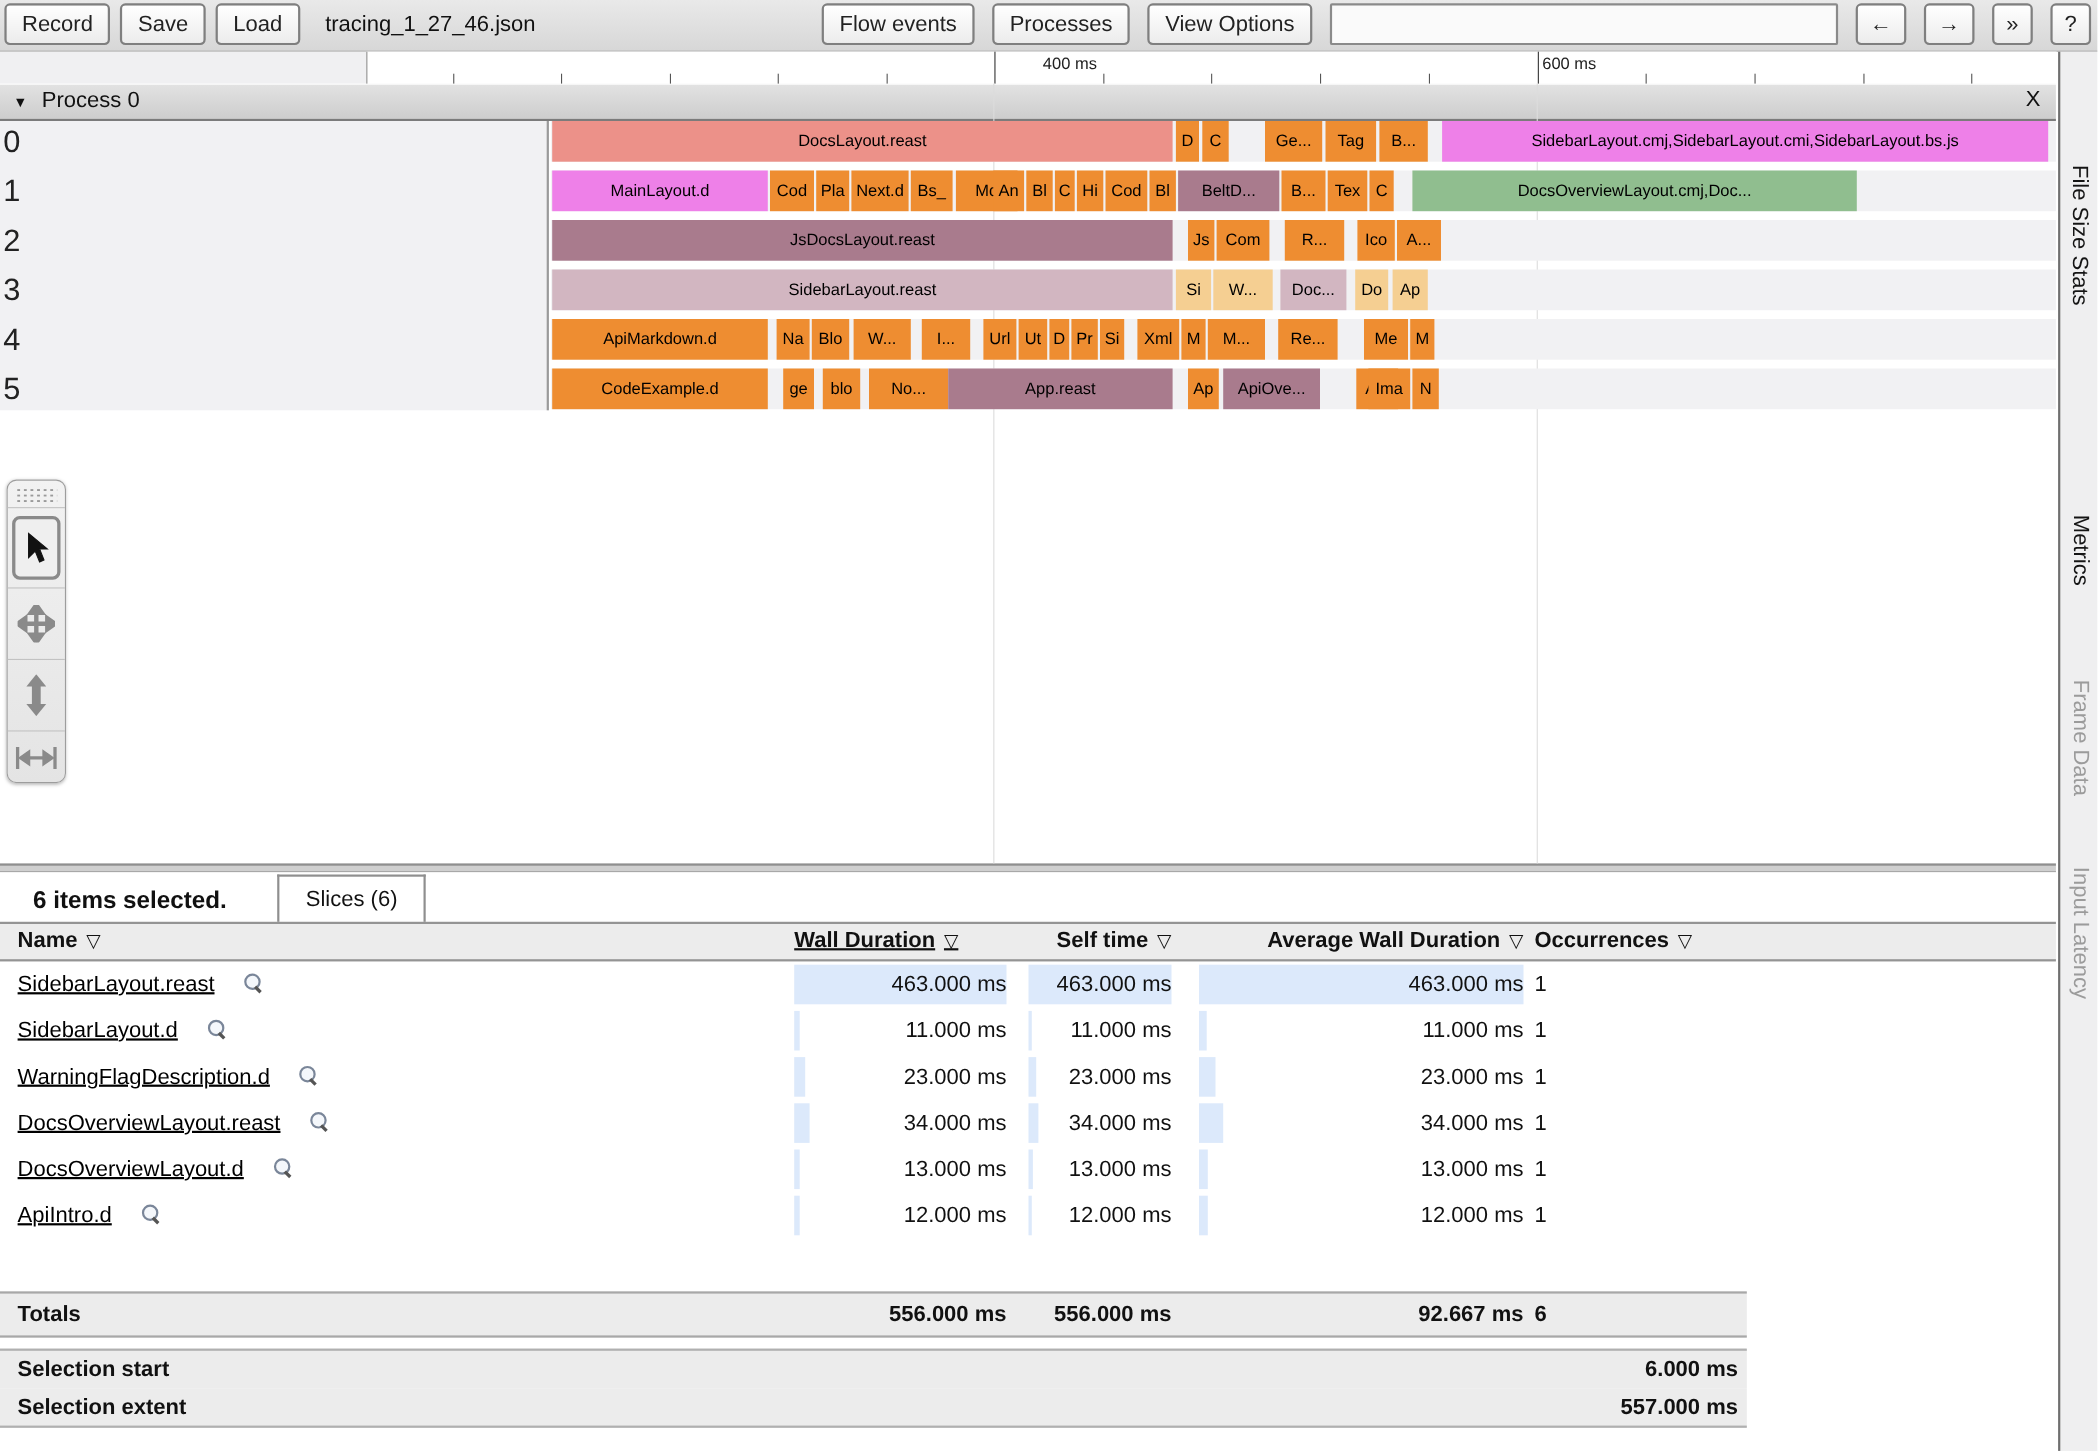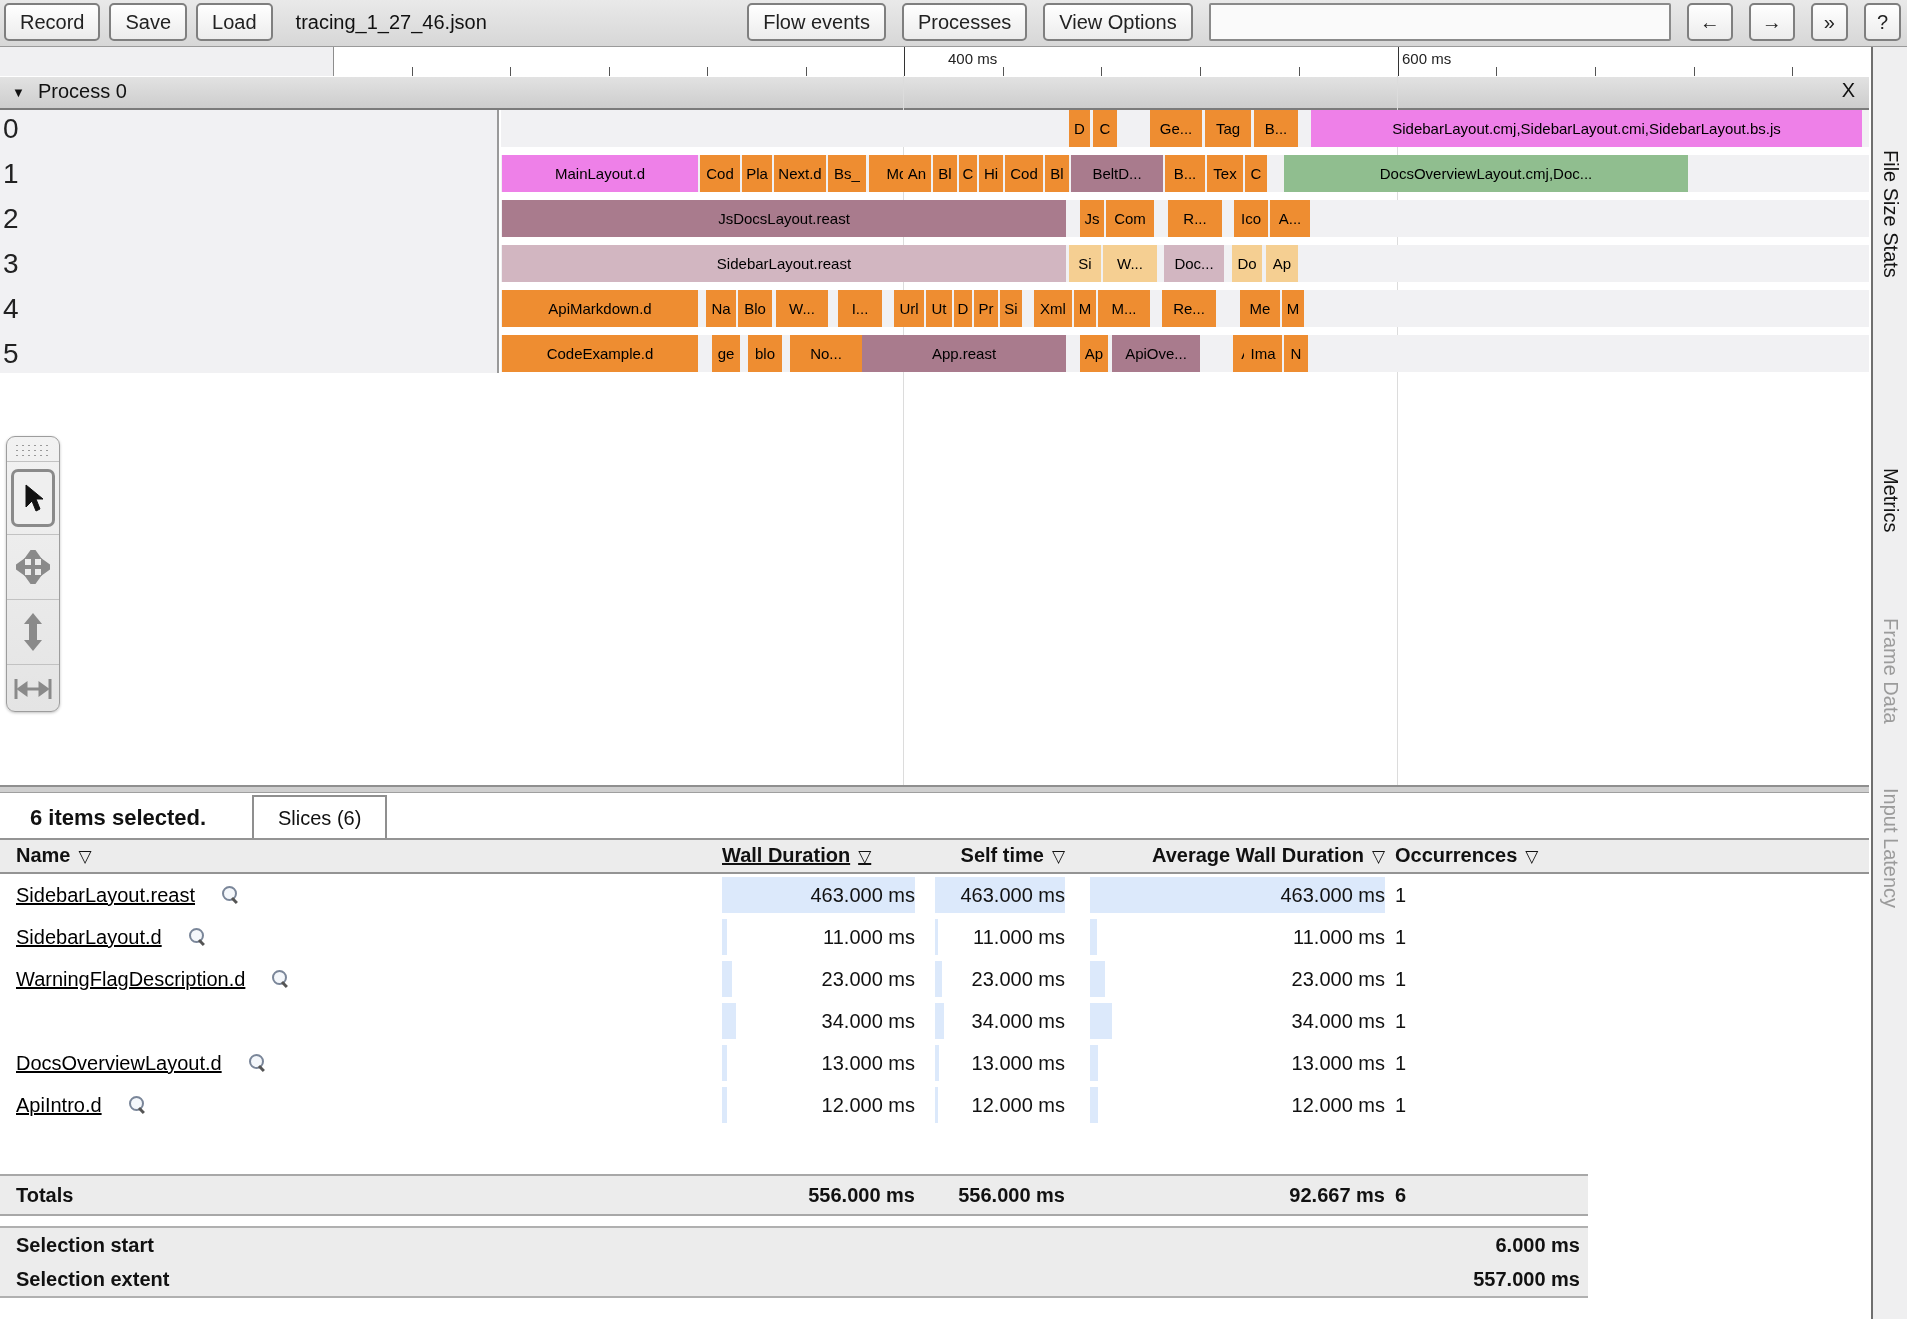--- a/index.html
+++ b/index.html
@@ -146,20 +146,21 @@
     <span class="proc-name">Process 0</span>
     <span class="proc-close">X</span>
   </div>
 
   <div class="track-area" id="trackArea">
     <div class="gridline" id="grid1" style="left: 903px;"></div>
     <div class="gridline" id="grid2" style="left: 1397px;"></div>
     <div class="label-col"></div>
   <div class="stripe" style="top: 0px;"></div>
       <div class="row-num" style="top: 3px;">0</div>
+      <div class="slice" title="DocsLayout.reast" style="left: 502px; width: 564px; top: 0px; background: rgb(236, 145, 137);">DocsLayout.reast</div>
       <div class="slice" title="D" style="left: 1069px; width: 21px; top: 0px; background: rgb(238, 141, 49);">D</div>
       <div class="slice" title="C" style="left: 1093px; width: 24px; top: 0px; background: rgb(238, 141, 49);">C</div>
       <div class="slice" title="Ge..." style="left: 1150px; width: 52px; top: 0px; background: rgb(238, 141, 49);">Ge...</div>
       <div class="slice" title="Tag" style="left: 1205px; width: 46px; top: 0px; background: rgb(238, 141, 49);">Tag</div>
       <div class="slice" title="B..." style="left: 1254px; width: 44px; top: 0px; background: rgb(238, 141, 49);">B...</div>
       <div class="slice" title="SidebarLayout.cmj,SidebarLayout.cmi,SidebarLayout.bs.js" style="left: 1311px; width: 551px; top: 0px; background: rgb(238, 128, 232);">SidebarLayout.cmj,SidebarLayout.cmi,SidebarLayout.bs.js</div>
       <div class="stripe" style="top: 45px;"></div>
       <div class="row-num" style="top: 48px;">1</div>
       <div class="slice" title="MainLayout.d" style="left: 502px; width: 196px; top: 45px; background: rgb(238, 128, 232);">MainLayout.d</div>
       <div class="slice" title="Cod" style="left: 700px; width: 40px; top: 45px; background: rgb(238, 141, 49);">Cod</div>
@@ -303,20 +304,21 @@
           <div class="tcell" style="left: 1395px;">1</div>
         </div>
         <div class="trow" style="top: 165px;">
           <div class="tcell" style="left: 16px;"><span class="name-link">WarningFlagDescription.d</span><span class="mag"></span></div>
           <div class="tcell num" style="left: 722px; width: 193px;"><div class="vbar" style="width: 5%;"></div><span class="vtext">23.000 ms</span></div>
           <div class="tcell num" style="left: 935px; width: 130px;"><div class="vbar" style="width: 5%;"></div><span class="vtext">23.000 ms</span></div>
           <div class="tcell num" style="left: 1090px; width: 295px;"><div class="vbar" style="width: 5%;"></div><span class="vtext">23.000 ms</span></div>
           <div class="tcell" style="left: 1395px;">1</div>
         </div>
         <div class="trow" style="top: 207px;">
+          <div class="tcell" style="left: 16px;"><span class="name-link">DocsOverviewLayout.reast</span><span class="mag"></span></div>
           <div class="tcell num" style="left: 722px; width: 193px;"><div class="vbar" style="width: 7.3%;"></div><span class="vtext">34.000 ms</span></div>
           <div class="tcell num" style="left: 935px; width: 130px;"><div class="vbar" style="width: 7.3%;"></div><span class="vtext">34.000 ms</span></div>
           <div class="tcell num" style="left: 1090px; width: 295px;"><div class="vbar" style="width: 7.3%;"></div><span class="vtext">34.000 ms</span></div>
           <div class="tcell" style="left: 1395px;">1</div>
         </div>
         <div class="trow" style="top: 249px; padding-left: 24px;">
           <div class="tcell" style="left: 16px;"><span class="name-link">DocsOverviewLayout.d</span><span class="mag"></span></div>
           <div class="tcell num" style="left: 722px; width: 193px;"><div class="vbar" style="width: 2.8%;"></div><span class="vtext">13.000 ms</span></div>
           <div class="tcell num" style="left: 935px; width: 130px;"><div class="vbar" style="width: 2.8%;"></div><span class="vtext">13.000 ms</span></div>
           <div class="tcell num" style="left: 1090px; width: 295px;"><div class="vbar" style="width: 2.8%;"></div><span class="vtext">13.000 ms</span></div>

